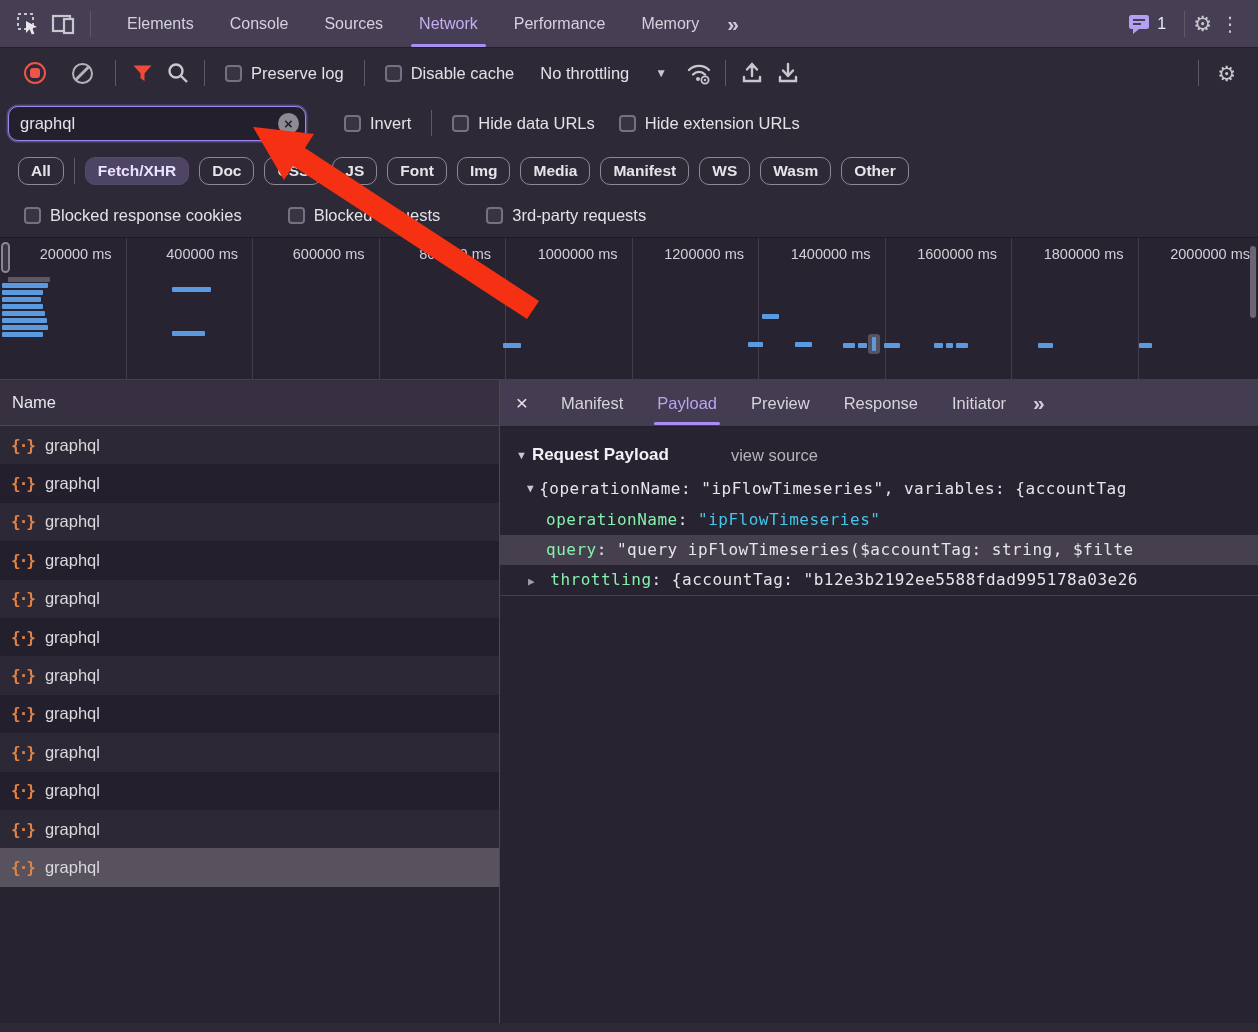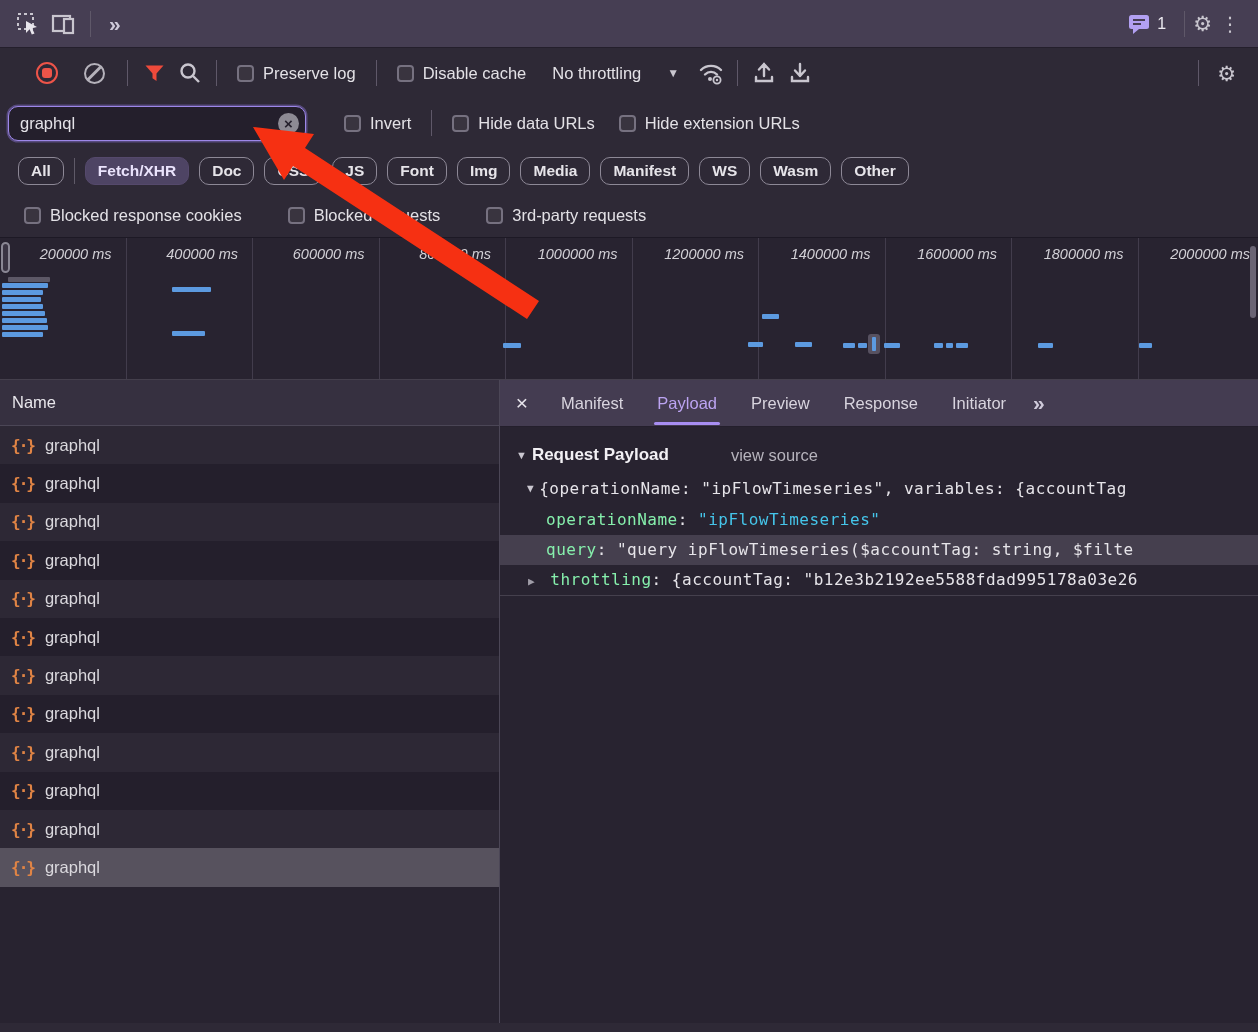--- a/index.html
+++ b/index.html
@@ -16,21 +16,21 @@
   .tabs  { display:flex; height:48px; margin-left:10px; }
   .tab { padding:0 18px; line-height:47px; font-size:16px; color:#d6d1dd; position:relative; cursor:default; white-space:nowrap; }
   .tab.active { color:#c5aef2; }
   .tab.active::after { content:''; position:absolute; left:10px; right:10px; bottom:1px; height:3px; background:#a88ef2; border-radius:2px; }
   .more-chev { color:#cfcada; font-size:21px; font-weight:bold; padding:0 10px; }
   .tab-right { margin-left:auto; display:flex; align-items:center; }
   .issue-count { font-size:16px; color:#eceaf0; margin:0 10px 0 6px; }
   .glyph { color:#c9c6cf; font-size:21px; line-height:1; }
   .kebab { font-size:20px; letter-spacing:0; color:#c9c6cf; padding:0 8px; }
   
-  .toolbar { height:50px; display:flex; align-items:center; padding:0 12px;margin-left:12px; }
+  .toolbar { height:50px; display:flex; align-items:center; padding:0 12px; }
   .rec { width:22px; height:22px; border:2.5px solid #ee5449; border-radius:50%; display:flex; align-items:center; justify-content:center; margin:0 12px; }
   .rec i { display:block; width:10px; height:10px; background:#ee5449; border-radius:3px; }
   .clear-ic { position:relative; width:21px; height:21px; border:2.5px solid #b5b2bb; border-radius:50%; margin:0 14px; }
   .clear-ic::after { content:''; position:absolute; left:-1px; top:7px; width:18px; height:2.5px; background:#b5b2bb; transform:rotate(-45deg); }
   .cb { width:17px; height:17px; border:2px solid #767180; border-radius:4px; background:#39343f; flex:0 0 auto; }
   .cbl { display:flex; align-items:center; gap:9px; font-size:16.5px; color:#e3e1e6; margin:0 12px; white-space:nowrap; }
   .throttle { display:flex; align-items:center; gap:26px; font-size:16.5px; margin:0 14px; }
   .dd-arrow { font-size:12px; color:#c9c6cf; }
   
   .filterrow { height:50px; display:flex; align-items:center; padding:0 8px; }
@@ -38,21 +38,21 @@
   .filter-input { width:100%; height:100%; background:#241f2c; border:1.5px solid #9d87e8; box-shadow:0 0 0 1.5px #574a7e; border-radius:10px; color:#e4e2e8; font-size:16.5px; padding:0 34px 0 11px; font-family:"Liberation Sans",sans-serif; outline:none; }
   .filter-clear { position:absolute; right:7px; top:7px; width:21px; height:21px; background:#8d8a94; color:#241f2c; border-radius:50%; font-size:15px; font-weight:bold; display:flex; align-items:center; justify-content:center; line-height:1; }
   
   .chiprow { height:45px; display:flex; align-items:center; gap:10px; padding:0 18px; }
   .chip { border:1.5px solid #8d8896; border-radius:10px; padding:4px 12px; font-size:15.5px; font-weight:bold; color:#e6e4e9; white-space:nowrap; }
   .chip.active { background:#4e4464; border-color:#55496c; color:#eae3fc;text-align:center; }
   .chip-sep { width:1px; height:26px; background:#5f5a68; }
   .blockrow { height:44px; display:flex; align-items:center; padding:0 12px; gap:22px; }
   
   .timeline { position:relative; height:143px; background:#282330; border-top:1px solid #1d1925; border-bottom:1px solid #443f4c; overflow:hidden; }
-  .tcols { display:flex; height:100%;font-style:italic; }
+  .tcols { display:flex; height:100%; }
   .tcol { flex:0 0 126.5px; border-right:1px solid #423c4c; padding:7px 14px 0 0; text-align:right; }
   .tlabel { font-size:14.5px; color:#d2d0d6; }
   .bar { position:absolute; height:5px; background:#5c9ae0; border-radius:1px; }
   .bar.gray { background:#5d5866; }
   .tmarker { position:absolute; background:#575160; border-radius:3px; }
   .tmarker i { display:block; width:4px; height:14px; background:#5c9ae0; margin:3px auto; border-radius:1px; }
   .tl-handle { position:absolute; left:1px; top:4px; width:9px; height:31px; border:2px solid #8a8794; border-radius:6px; background:#3a3443; }
   .tl-thumb { position:absolute; right:2px; top:8px; width:6px; height:72px; background:#6a6474; border-radius:3px; }
   
   .split { display:flex; height:643px; }
@@ -99,20 +99,28 @@
         <path d="M10 9 L21 15 L16 16.2 L18.5 21.5 L15.8 22.6 L13.6 17.3 L10 21 Z" fill="#e8e5ec"></path>
       </svg>
     </div>
     <div class="ticon">
       <svg class="ic" width="26" height="24" viewBox="0 0 26 24">
         <rect x="2" y="4" width="17" height="15" fill="none" stroke="#c9c6cf" stroke-width="2.2"></rect>
         <rect x="13" y="7" width="9" height="14" fill="#463e53" stroke="#c9c6cf" stroke-width="2.2"></rect>
       </svg>
     </div>
     <div class="vsep"></div>
+    <nav class="tabs" id="main-tabs">
+        <div class="tab">Elements</div>
+        <div class="tab">Console</div>
+        <div class="tab">Sources</div>
+        <div class="tab active">Network</div>
+        <div class="tab">Performance</div>
+        <div class="tab">Memory</div>
+      </nav>
     <span class="more-chev">»</span>
     <div class="tab-right">
       <svg class="ic" width="24" height="22" viewBox="0 0 24 22">
         <rect x="2" y="2" width="20" height="14" rx="2.5" fill="#b2a0f2"></rect>
         <path d="M6 16 L6 21 L12 16 Z" fill="#b2a0f2"></path>
         <line x1="6" y1="7" x2="18" y2="7" stroke="#463e53" stroke-width="2"></line>
         <line x1="6" y1="11" x2="14" y2="11" stroke="#463e53" stroke-width="2"></line>
       </svg>
       <span class="issue-count">1</span>
       <div class="vsep"></div>

